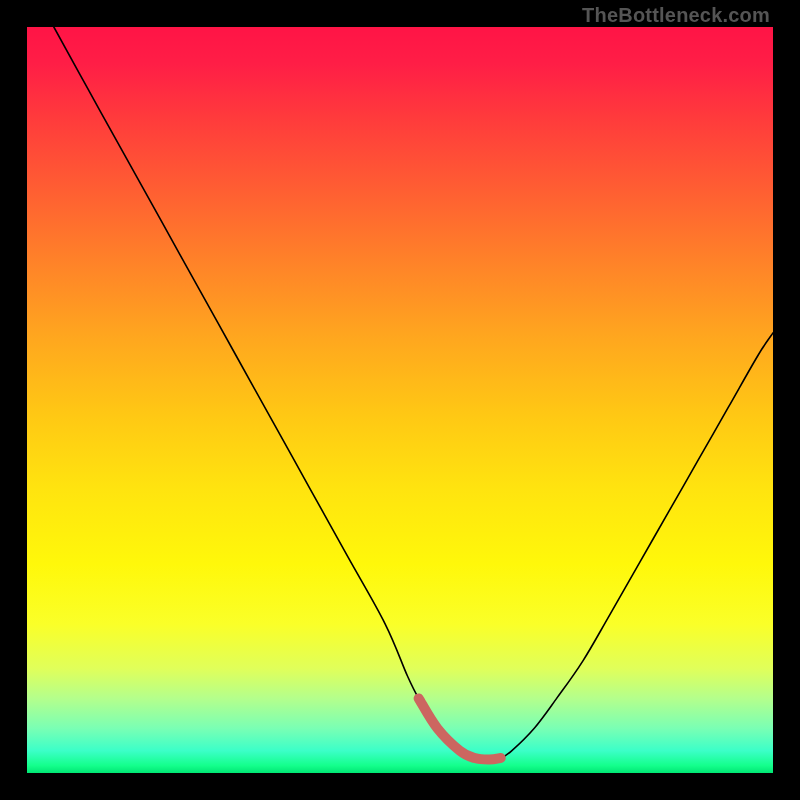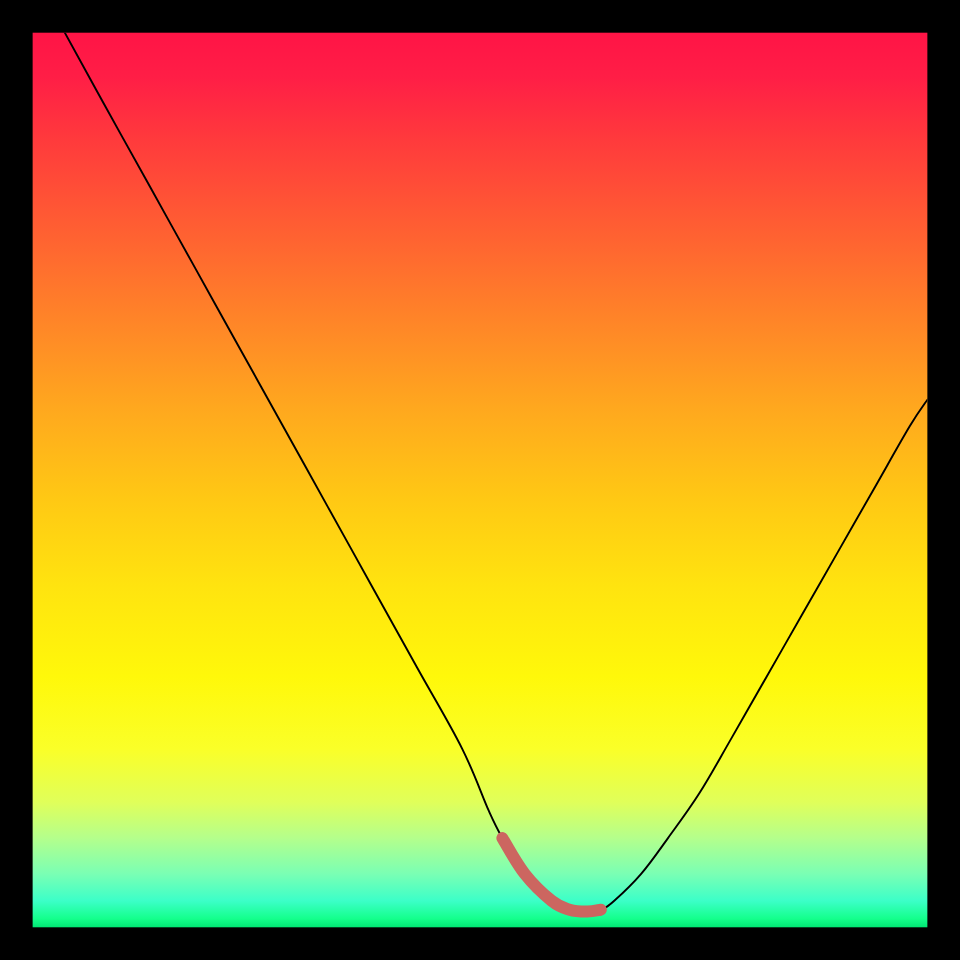--- a/index.html
+++ b/index.html
@@ -62,14 +62,15 @@
 
   <div class="plot-area">
     <div class="gradient-bg"></div>
 
     <svg class="curve" viewBox="0 0 746 746" preserveAspectRatio="none">
       <path id="main-curve" fill="none" stroke="#000" stroke-width="1.6" stroke-linecap="round" stroke-linejoin="round" d="M 26.856 0 C 32.76432 10.742399999999991, 47.057680000000005 36.852399999999946, 59.68 59.67999999999995 C 72.30232 82.50759999999995, 83.552 102.64960000000004, 96.98 126.82000000000005 C 110.408 150.99040000000008, 120.852 169.78960000000006, 134.28 193.96000000000004 C 147.708 218.1304, 158.15200000000002 236.9296, 171.58 261.09999999999997 C 185.008 285.27039999999994, 195.45200000000003 304.0695999999999, 208.88000000000002 328.23999999999995 C 222.30800000000002 352.4104, 232.752 371.20959999999997, 246.18 395.38 C 259.608 419.5504, 270.052 438.34959999999995, 283.48 462.52 C 296.908 486.6904, 307.352 505.4896000000001, 320.78 529.6600000000001 C 334.20799999999997 553.8304, 347.3376 575.3152, 358.08 596.8 C 368.82239999999996 618.2847999999999, 374.4174 635.592, 380.46 649.02 C 386.5026 662.448, 386.27880000000005 662.0004, 391.65000000000003 671.4 C 397.0212 680.7995999999999, 402.9146 691.8404, 410.3 701.24 C 417.6854 710.6396, 425.96599999999995 718.2488, 432.67999999999995 723.62 C 439.39399999999995 728.9912, 442.2288 729.46864, 447.59999999999997 731.08 C 452.97119999999995 732.69136, 457.8202 732.572, 462.52 732.572 C 467.21979999999996 732.572, 469.68159999999995 732.69136, 473.71 731.08 C 477.7384 729.46864, 478.85740000000004 728.9912, 484.90000000000003 723.62 C 490.9426 718.2488, 499.2232 710.6396, 507.28000000000003 701.24 C 515.3368 691.8404, 520.9318 683.4852, 529.66 671.4 C 538.3882 659.3148, 546.3704 648.8708, 555.77 634.1 C 565.1696 619.3292, 571.809 606.7964000000001, 581.88 589.34 C 591.951 571.8836, 600.9775999999999 555.9192, 611.7199999999999 537.12 C 622.4623999999999 518.3208, 630.8176 503.6992, 641.56 484.90000000000003 C 652.3023999999999 466.10080000000005, 660.6576 451.4792, 671.4 432.68 C 682.1424 413.8808, 690.4976 399.25919999999996, 701.24 380.46 C 711.9824 361.6608, 723.0232000000001 341.66799999999995, 731.08 328.23999999999995 C 739.1368 314.81199999999995, 743.3144 309.8884, 746 305.86"></path>
       <path id="highlight-curve" fill="none" stroke="#cc6660" stroke-width="10" stroke-linecap="round" stroke-linejoin="round" d="M 391.65000000000003 671.4 C 395.007 676.7712, 402.9146 691.8404, 410.3 701.24 C 417.6854 710.6396, 425.96599999999995 718.2488, 432.67999999999995 723.62 C 439.39399999999995 728.9912, 442.2288 729.46864, 447.59999999999997 731.08 C 452.97119999999995 732.69136, 457.8202 732.572, 462.52 732.572 C 467.21979999999996 732.572, 471.69579999999996 731.34856, 473.71 731.08"></path>
     </svg>
   </div>
 
+  <div class="watermark">TheBottleneck.com</div>
 
 </div>
 
 </body></html>

